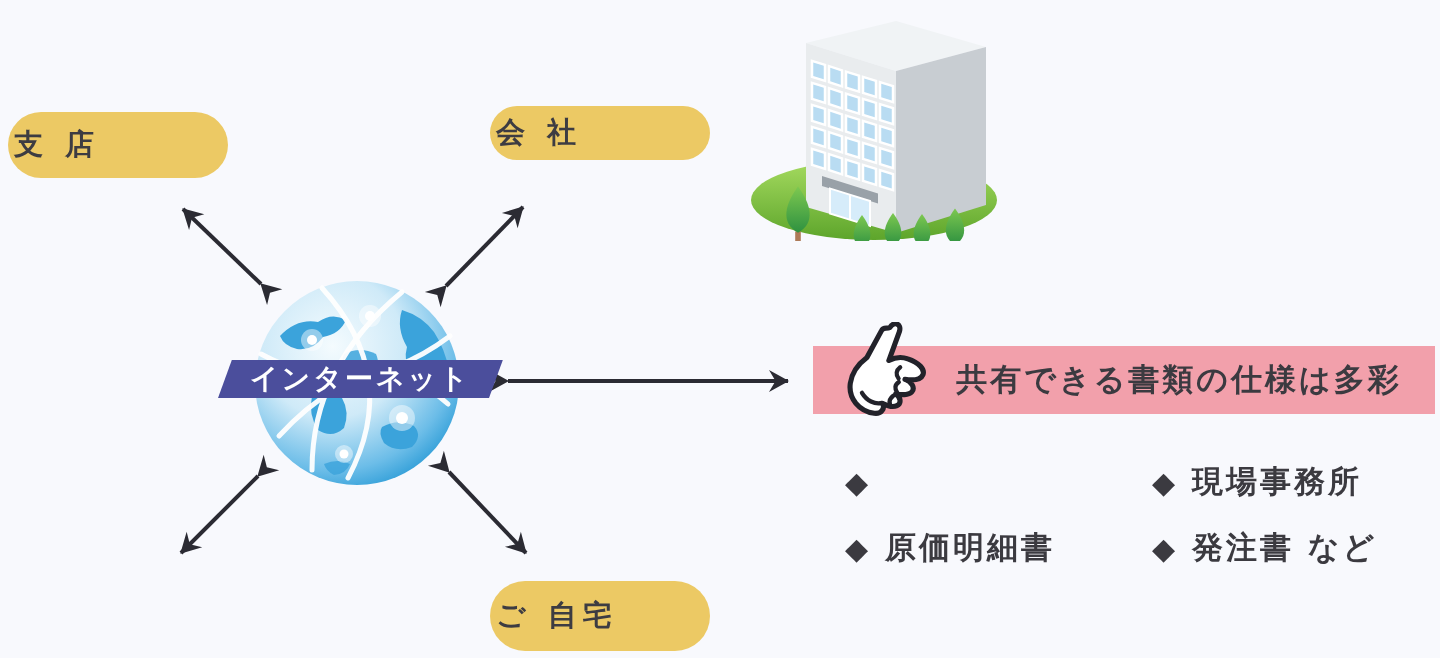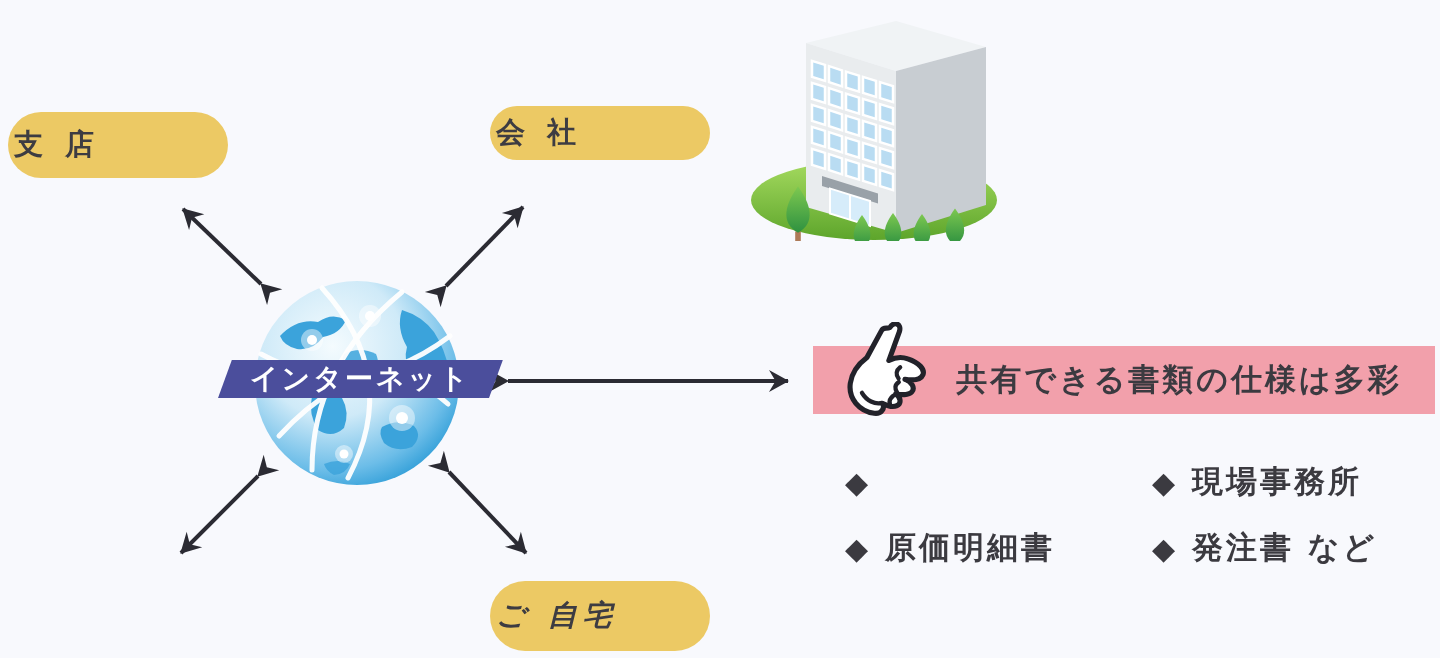--- a/index.html
+++ b/index.html
@@ -14,21 +14,21 @@
   
   .pill{
     position:absolute;display:flex;align-items:center;justify-content:flex-start;
     background:var(--pill-bg,#ecc964);color:var(--pill-text,#3d3c42);
     border-radius:36px;font-weight:bold;font-size:29px;letter-spacing:6px;
     text-indent:6px;white-space:nowrap;
   }
   .pill-branch{left:8px;top:112px;width:220px;height:66px;}
   .pill-company{left:490px;top:106px;width:220px;height:54px;}
   .pill-site{left:8px;top:581px;width:220px;height:70px;letter-spacing:3px;text-indent:3px;}
-  .pill-home{left:490px;top:581px;width:220px;height:70px;font-style:italic;}
+  .pill-home{left:490px;top:581px;width:220px;height:70px;}
   
   .globe{position:absolute;left:254px;top:278px;width:206px;height:210px;z-index:1;}
   
   .hub-ribbon{
     position:absolute;left:218px;top:360px;width:271px;height:38px;
     background:var(--hub-bg,#4b4e9c);transform:skewX(-20deg);transform-origin:bottom left;
     display:flex;align-items:center;justify-content:center;z-index:2;
   }
   .hub-ribbon .hub-label{
     transform:skewX(20deg);color:var(--hub-text,#ffffff);

